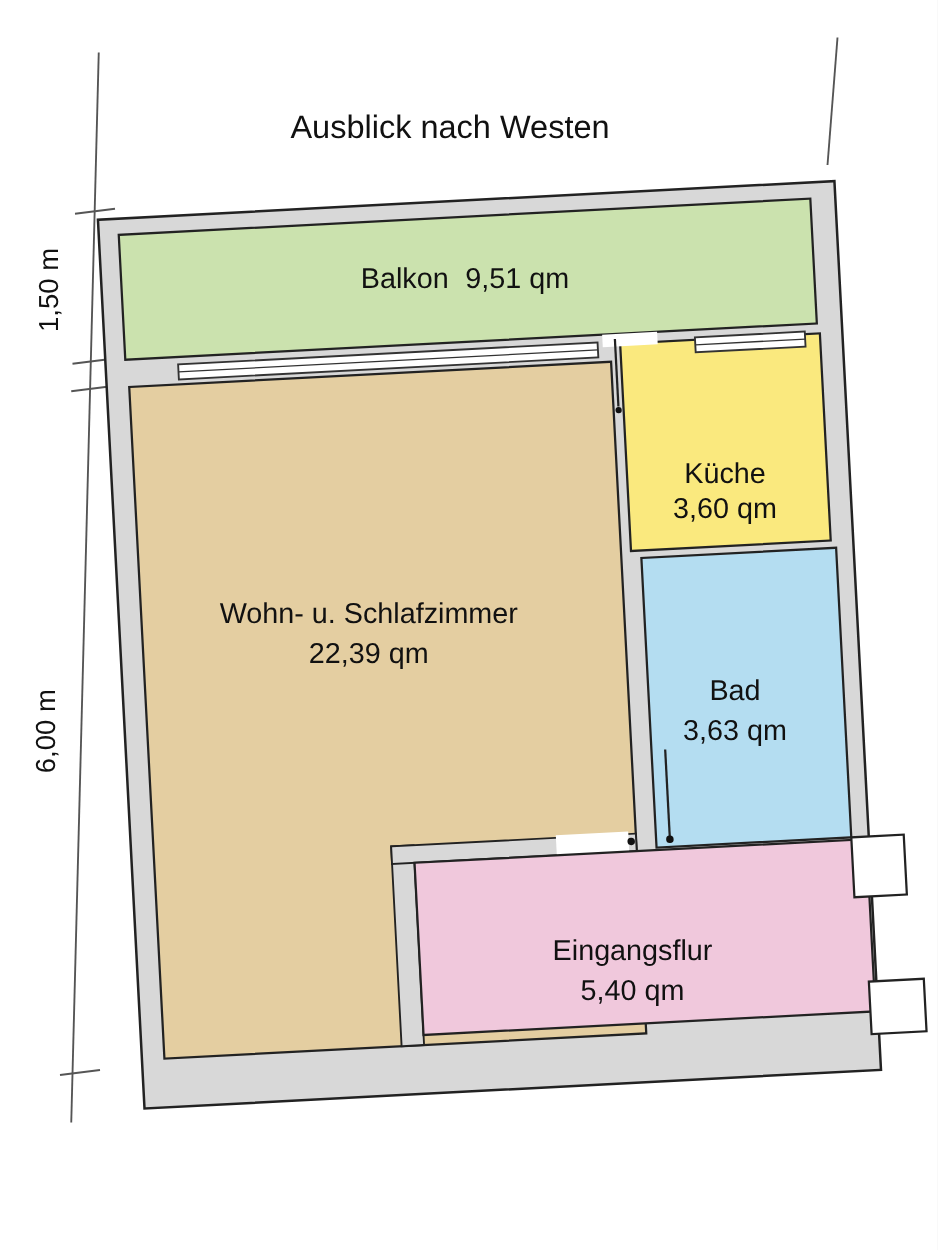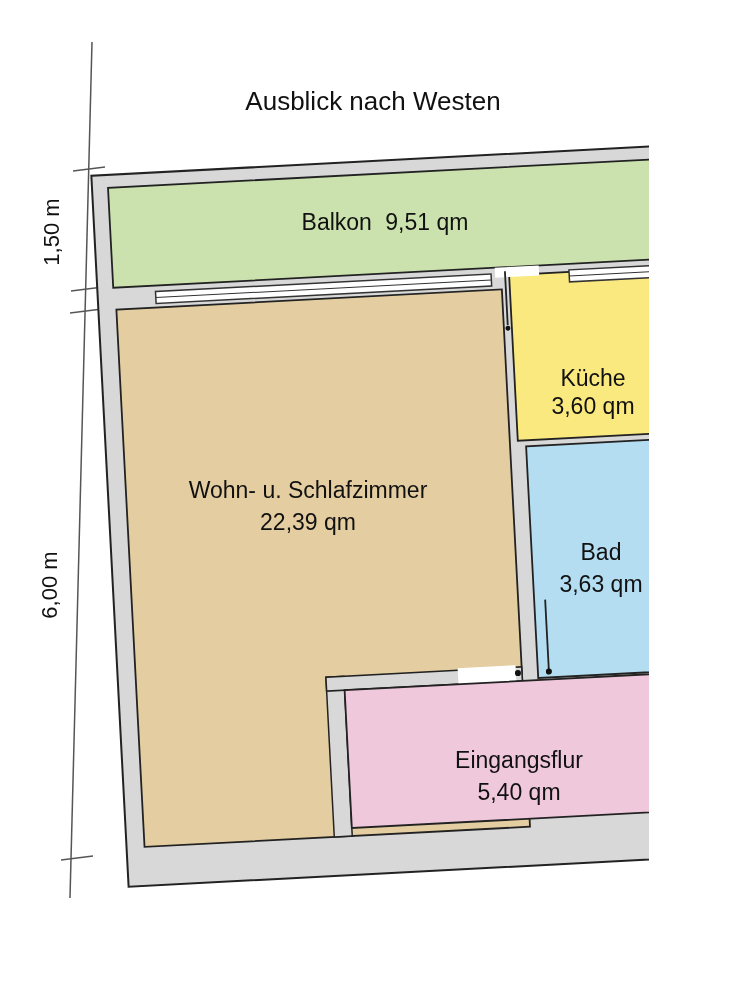--- a/index.html
+++ b/index.html
@@ -1,16 +1,16 @@
 <!DOCTYPE html>
 <html><head>
 <meta charset="utf-8">
 <style>
   html,body{margin:0;padding:0;background:#ffffff;}
-  .page{position:relative;width:636px;height:1000px;background:#ffffff;overflow:hidden;margin-left:13px;}
+  .page{position:relative;width:750px;height:1000px;background:#ffffff;overflow:hidden;}
   svg{display:block;}
   text{font-family:"Liberation Sans","DejaVu Sans",sans-serif;fill:#111111;}
   .title-text{font-size:26px;}
   .room-label{font-size:23px;}
   .dim-label{font-size:22px;}
   .room{stroke:#222222;stroke-width:1.8;}
   .wallpiece{stroke:#222222;stroke-width:1.5;}
   .outerwall{stroke:#222222;stroke-width:2;}
   .thinline{stroke:#555555;stroke-width:1.5;fill:none;}
   .winline{stroke:#333333;stroke-width:1;fill:none;}

